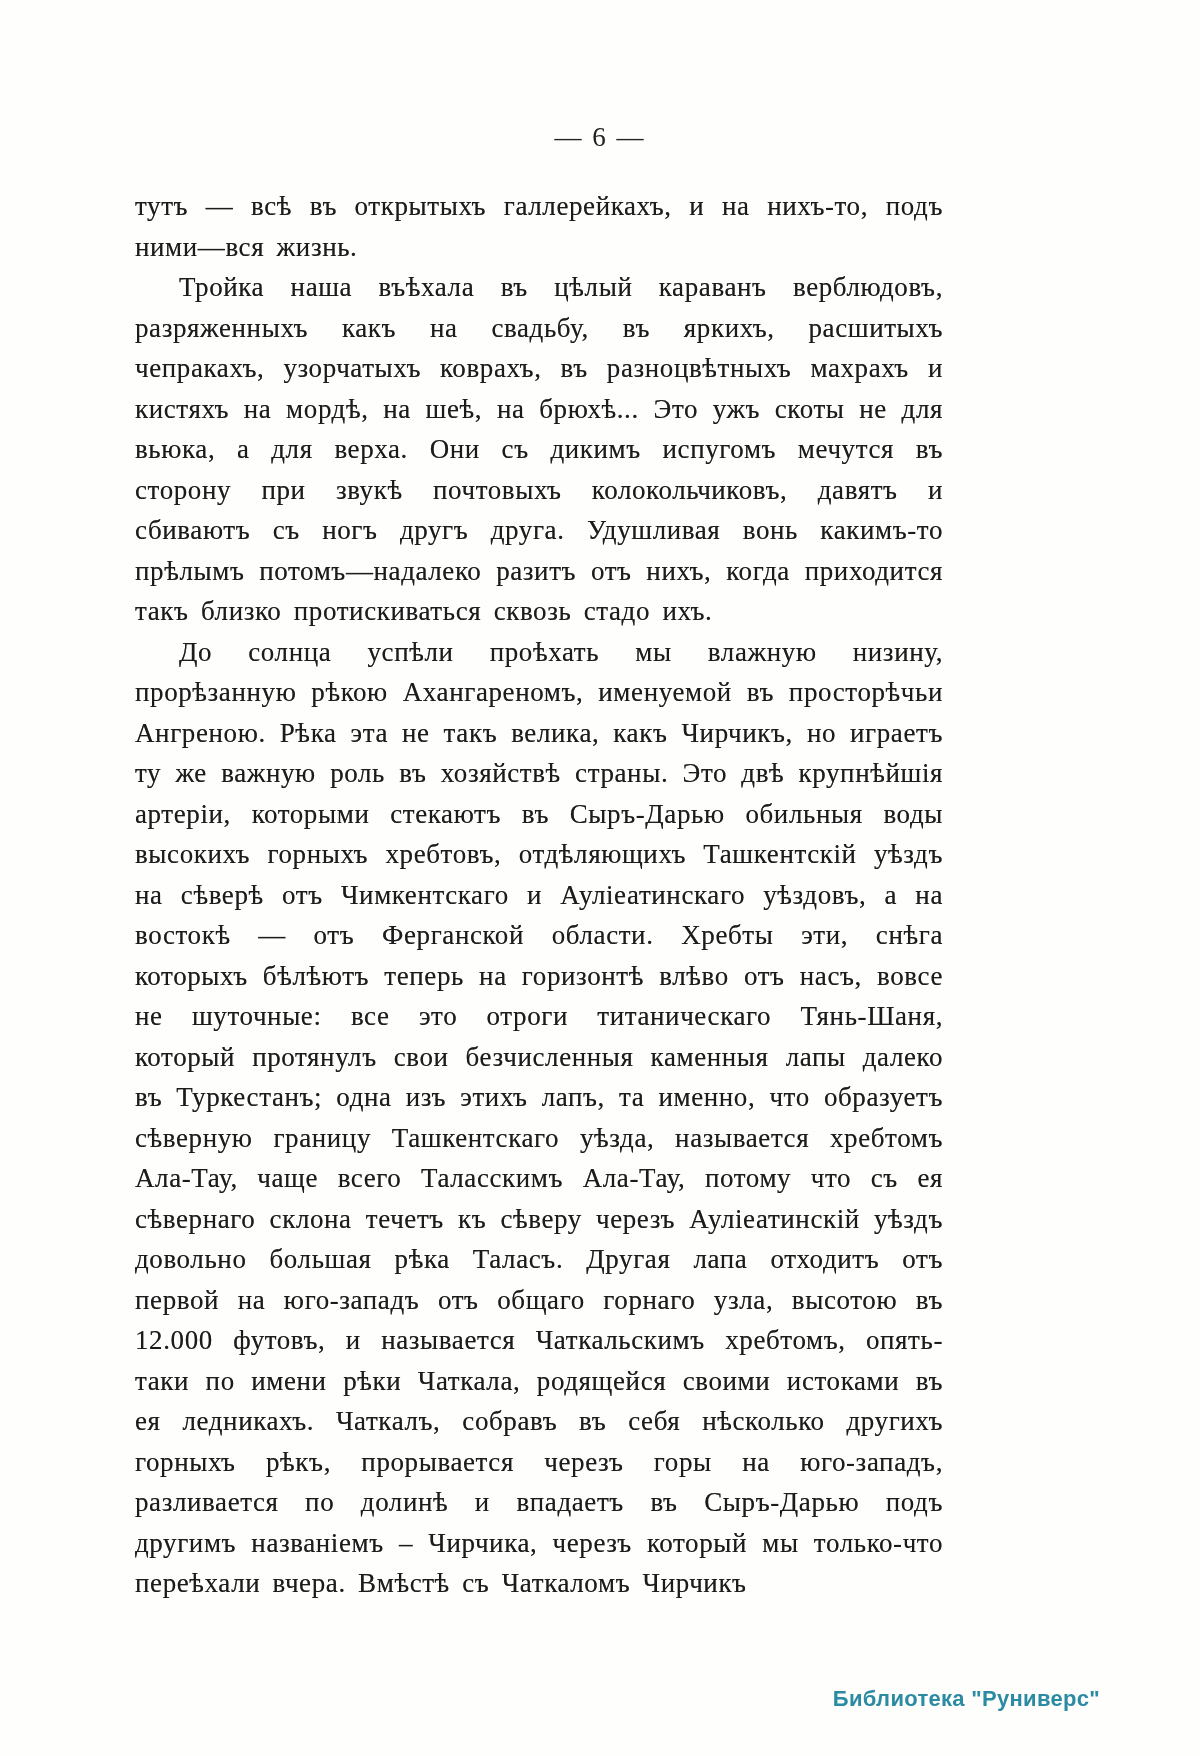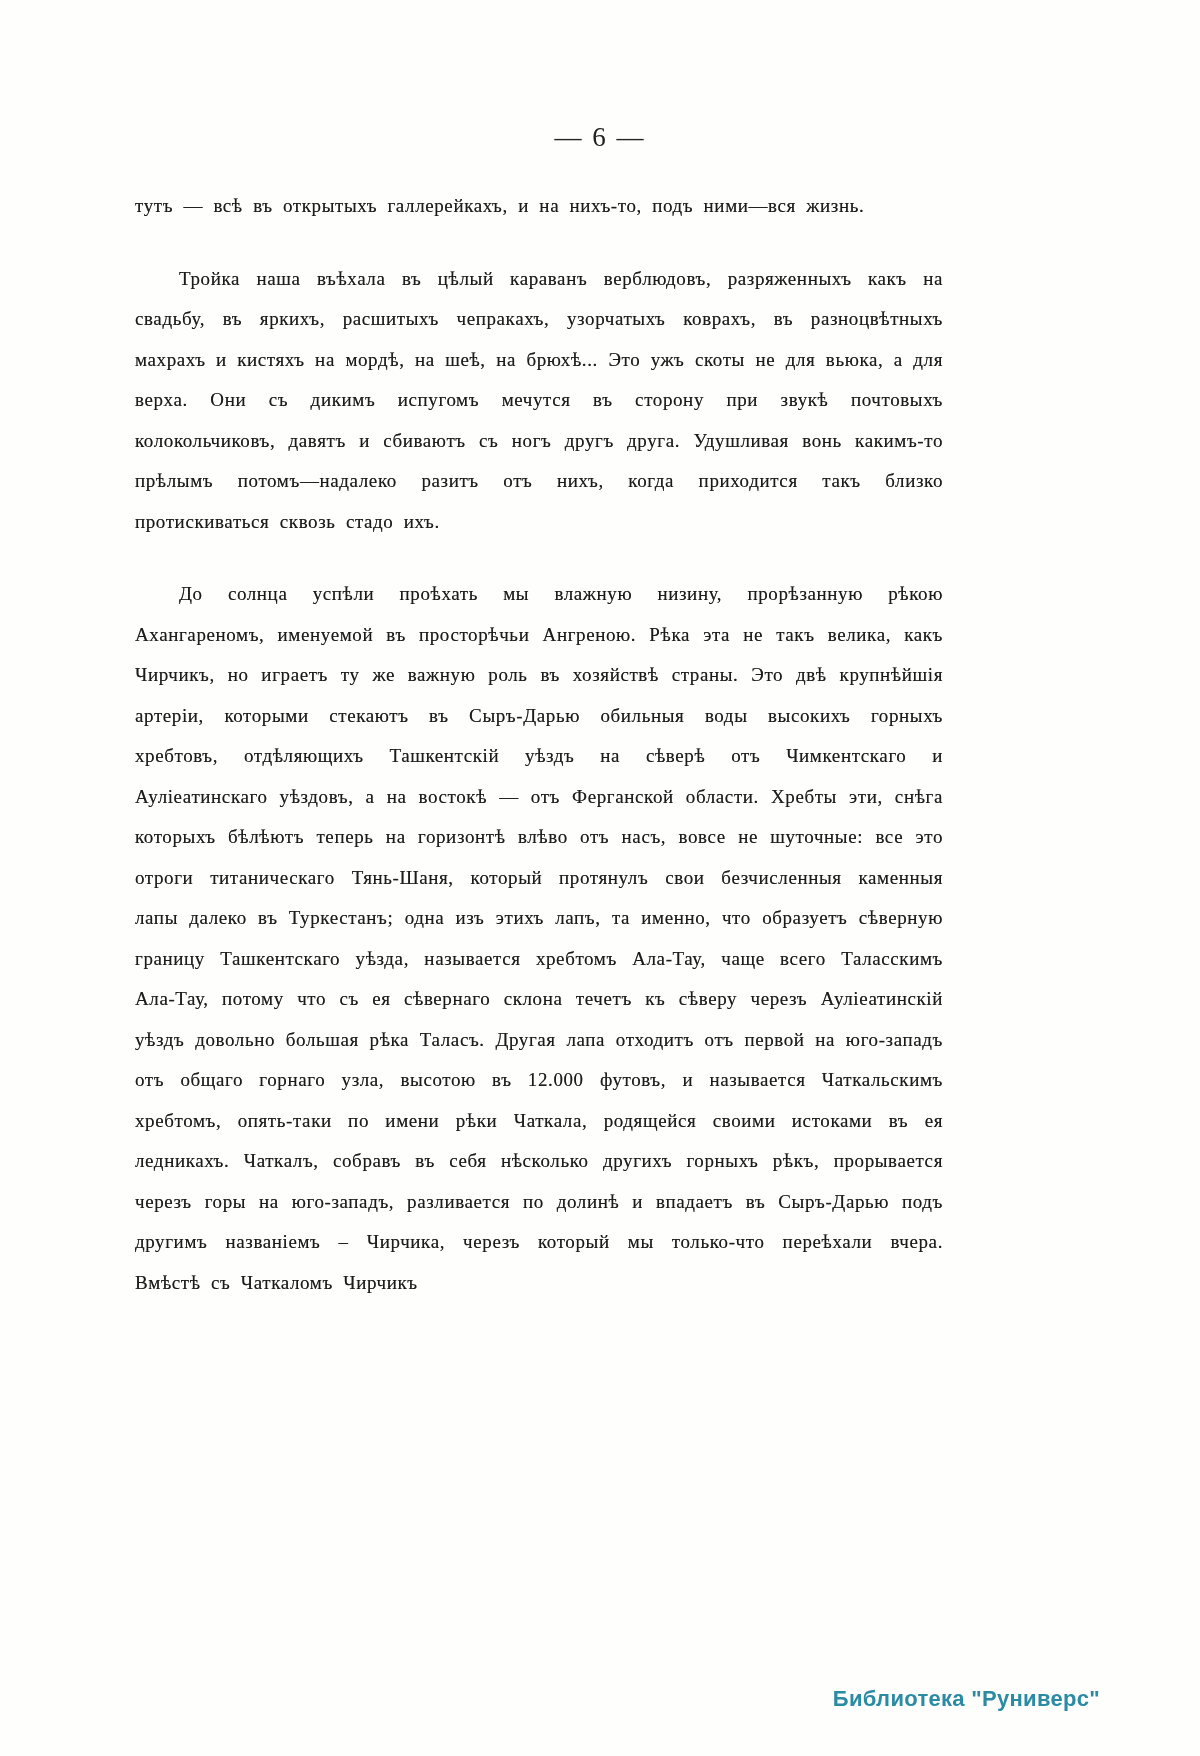--- a/index.html
+++ b/index.html
@@ -25,34 +25,33 @@
     font-size: 27px;
     letter-spacing: 2px;
     color: #222;
     font-weight: 500;
   }
   .text-block {
     position: absolute;
     top: 186px;
     left: 135px;
     width: 808px;
-    font-size: 19px;
+    font-size: 27px;
     line-height: 40.5px;
     text-align: justify;
     letter-spacing: 0.6px;
     word-spacing: 5px;
   }
   .text-block p {
     margin: 0;
     padding: 0;
     font-weight: 500;
   }
   .text-block p.indented {
     text-indent: 44px;
-    margin-top: 32px;
   }
   
   .text-block p {
     text-shadow: 0 0 0.4px rgba(20,20,20,0.55);
   }
   .watermark {
     position: absolute;
     right: 100px;
     bottom: 44px;
     font-family: "Liberation Sans", "DejaVu Sans", sans-serif;

